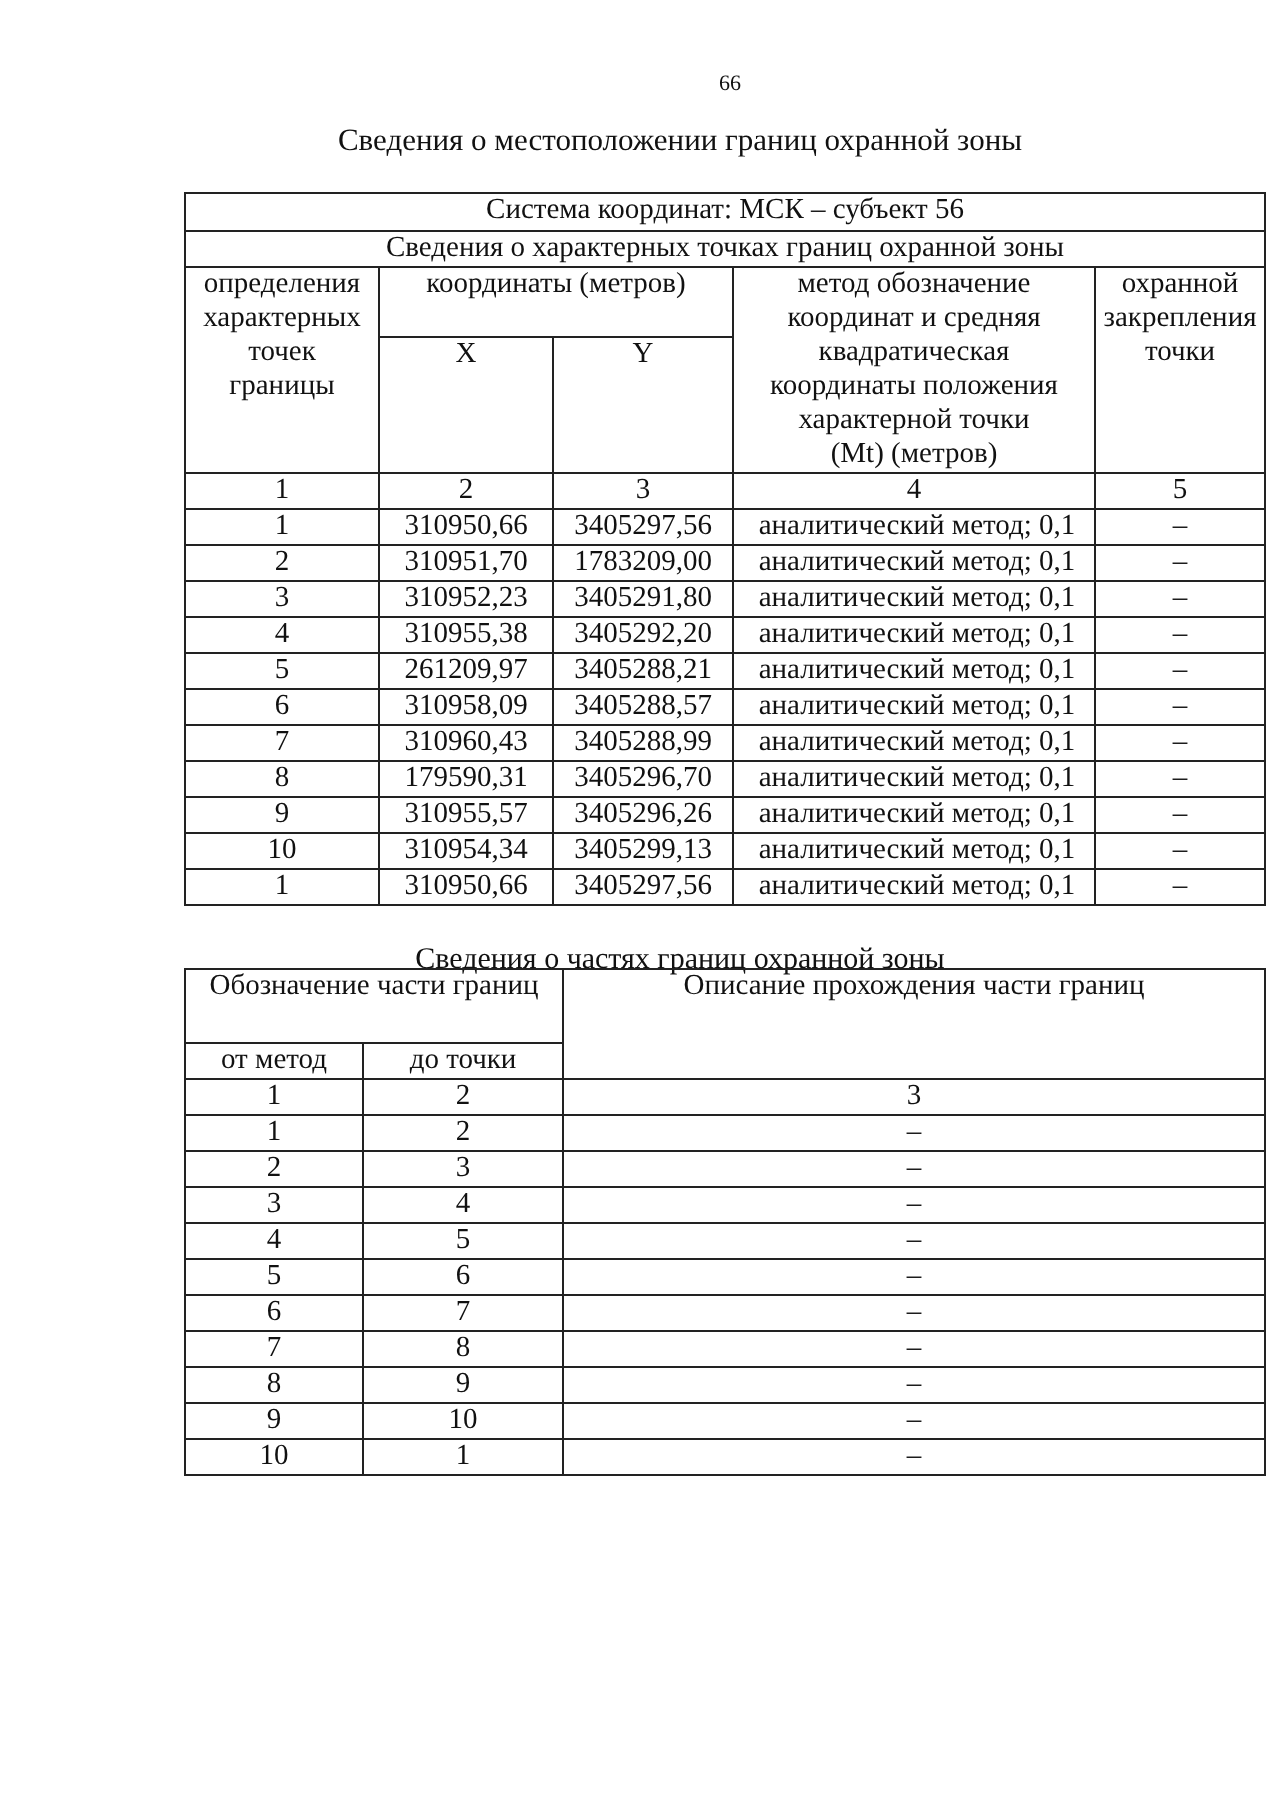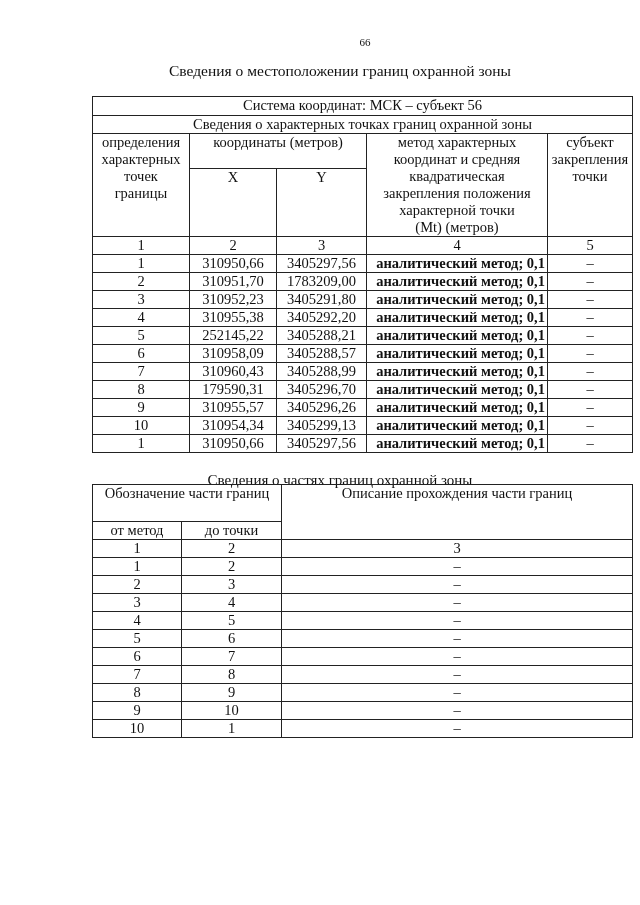--- a/index.html
+++ b/index.html
@@ -19,21 +19,21 @@
   .title2 { top: 472px; font-size: 15px; }
   table {
     position: absolute; border-collapse: collapse; table-layout: fixed;
     font-size: 14.5px; line-height: 17px; margin-left: 19px;
   }
   td {
     border: 1px solid #222; padding: 0 2px; text-align: center;
     vertical-align: top; white-space: nowrap; overflow: hidden;
   }
   #t1 { left: 73px; top: 96px; width: 540px; }
-  #t1 td.method { text-align: right; padding-left: 5px; font-weight: bold; }
+  #t1 td.method { text-align: center; padding-left: 5px; }
   #t1 tr.data td { height: 17px; }
   #t2 { left: 73px; top: 484px; width: 540px; }
   #t2 tr.data td { height: 17px; }
 </style>
 </head>
 <body>
 
 <div class="page-number">66</div>
 
 <div class="title title1">Сведения о местоположении границ охранной зоны</div>
@@ -55,29 +55,29 @@
   </tr>
   <tr>
     <td rowspan="2" style="height:100px">
       <div>определения</div>
       <div>характерных</div>
       <div>точек</div>
       <div>границы</div>
     </td>
     <td colspan="2" style="height:34px">координаты (метров)</td>
     <td rowspan="2">
-      <div>метод характерных</div>
+      <div>метод обозначение</div>
       <div>координат и средняя</div>
       <div>квадратическая</div>
-      <div>закрепления положения</div>
+      <div>координаты положения</div>
       <div>характерной точки</div>
       <div>(Mt) (метров)</div>
     </td>
     <td rowspan="2">
-      <div>субъект</div>
+      <div>охранной</div>
       <div>закрепления</div>
       <div>точки</div>
     </td>
   </tr>
   <tr>
     <td style="height:66px">X</td>
     <td>Y</td>
   </tr>
   <tr class="data">
     <td>1</td>
@@ -111,21 +111,21 @@
       </tr>
       <tr class="data">
         <td>4</td>
         <td>310955,38</td>
         <td>3405292,20</td>
         <td class="method">аналитический метод; 0,1</td>
         <td>–</td>
       </tr>
       <tr class="data">
         <td>5</td>
-        <td>252145,22</td>
+        <td>261209,97</td>
         <td>3405288,21</td>
         <td class="method">аналитический метод; 0,1</td>
         <td>–</td>
       </tr>
       <tr class="data">
         <td>6</td>
         <td>310958,09</td>
         <td>3405288,57</td>
         <td class="method">аналитический метод; 0,1</td>
         <td>–</td>

